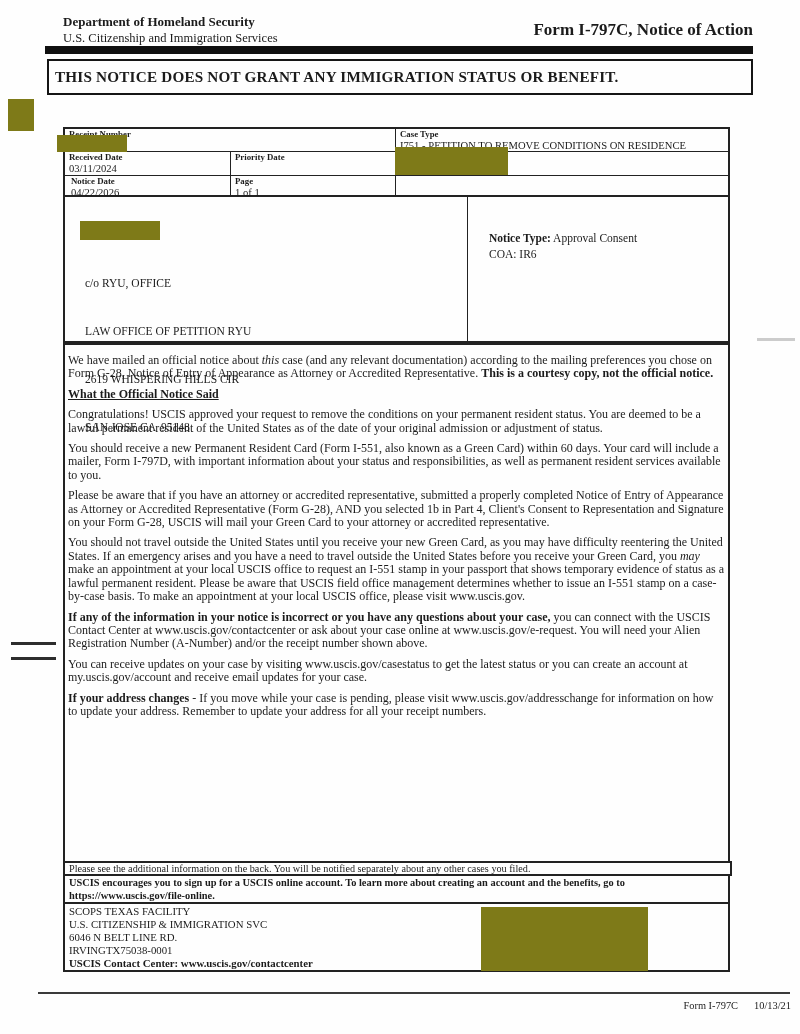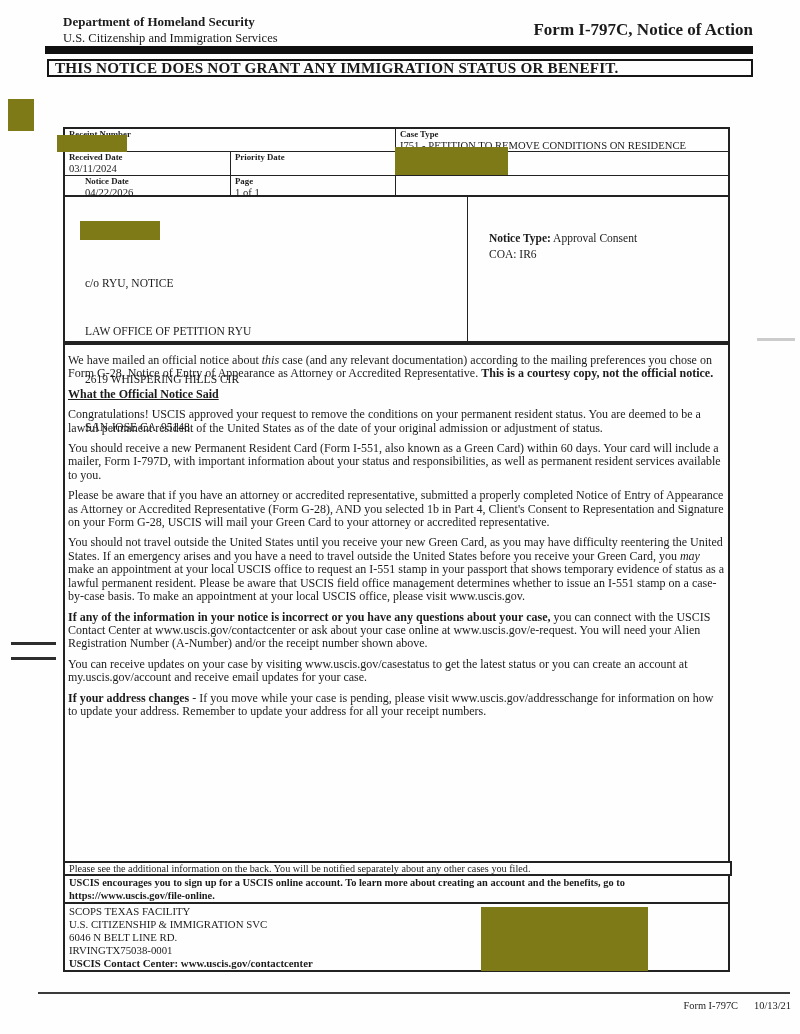--- a/index.html
+++ b/index.html
@@ -7,21 +7,21 @@
   body { font-family:"Liberation Serif","DejaVu Serif",serif; color:#1b1b1b; }
   .page { position:relative; width:800px; height:1034px; background:#fefefe; overflow:hidden; }
 
   
   .hdr-left { position:absolute; left:63px; top:14px; }
   .hdr-left .l1 { font-weight:bold; font-size:13px; }
   .hdr-left .l2 { font-size:12.5px; margin-top:1px; }
   .hdr-right { position:absolute; right:47px; top:20px; font-weight:bold; font-size:17px; }
   .hdr-bar { position:absolute; left:45px; top:46px; width:708px; height:8px; background:#101010; }
 
-  .banner { position:absolute; left:47px; top:59px; width:706px; height:18px;
+  .banner { position:absolute; left:47px; top:59px; width:706px; height:36px;
             border:2px solid #151515; display:flex; align-items:center;
             font-weight:bold; font-size:15.2px; padding-left:6px; letter-spacing:0.2px; }
 
   .redaction { position:absolute; background:#7e7a18; }
 
   
   .case-table { position:absolute; left:63px; top:127px; width:667px; height:70px;
                 border:2px solid #222; font-size:10.6px; }
   .ct-row { position:absolute; left:0; width:100%; }
   .ct-cell { position:absolute; top:0; height:100%; padding:1px 0 0 4px; }
@@ -112,38 +112,38 @@
         <span class="ct-value">03/11/2024</span>
       </div>
       <div class="ct-cell bline" style="left:165px;width:152px;">
         <span class="ct-label">Priority Date</span>
         <span class="ct-value"></span>
       </div>
       <div class="ct-cell bline" style="left:330px;width:337px;"></div>
     </div>
 
     <div class="ct-row tline" style="top:46px;height:22px;">
-      <div class="ct-cell" style="left:16px;width:165px;">
+      <div class="ct-cell" style="left:2px;width:165px;">
         <span class="ct-label">Notice Date</span>
         <span class="ct-value">04/22/2026</span>
       </div>
       <div class="ct-cell bline" style="left:165px;width:165px;">
         <span class="ct-label">Page</span>
         <span class="ct-value">1 of 1</span>
       </div>
       <div class="ct-cell bline" style="left:330px;width:337px;"></div>
     </div>
   </div>
   <div class="redaction receipt-redaction" style="background: rgb(126, 122, 24);"></div>
   <div class="redaction row2-redaction" style="background: rgb(126, 122, 24);"></div>
 
   <div class="addr-box">
     <div class="addr-divider"></div>
     <div class="addr-lines">
-      <div>c/o RYU, NOTICE</div>
+      <div>c/o RYU, OFFICE</div>
       <div>LAW OFFICE OF PETITION RYU</div>
       <div>2619 WHISPERING HILLS CIR</div>
       <div>SAN JOSE CA  95148</div>
     </div>
     <div class="notice-info">
       <div><b>Notice Type:</b><span> Approval Consent</span></div>
       <div>COA: IR6</div>
     </div>
   </div>
   <div class="redaction addr-redaction" style="background: rgb(126, 122, 24);"></div>

